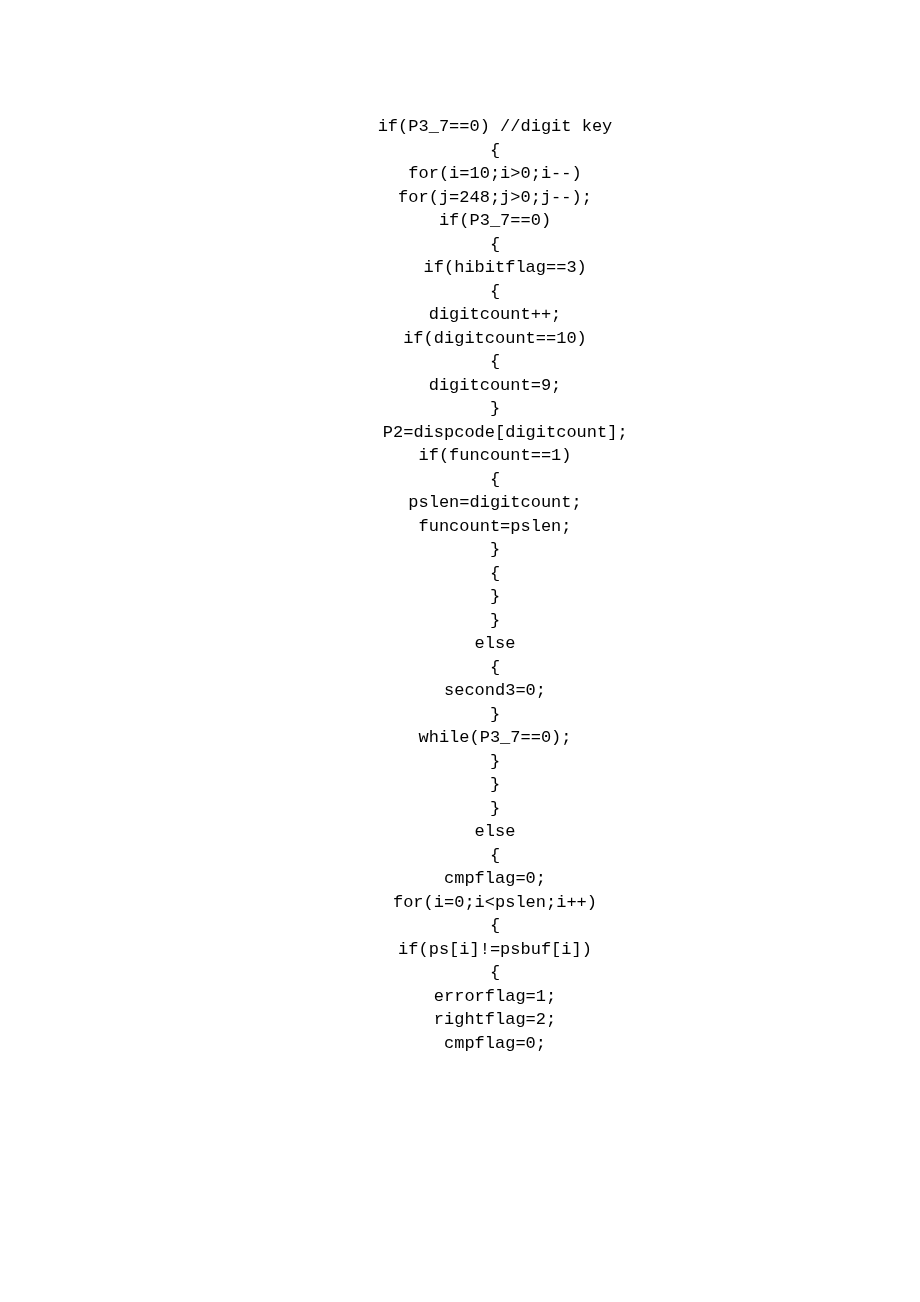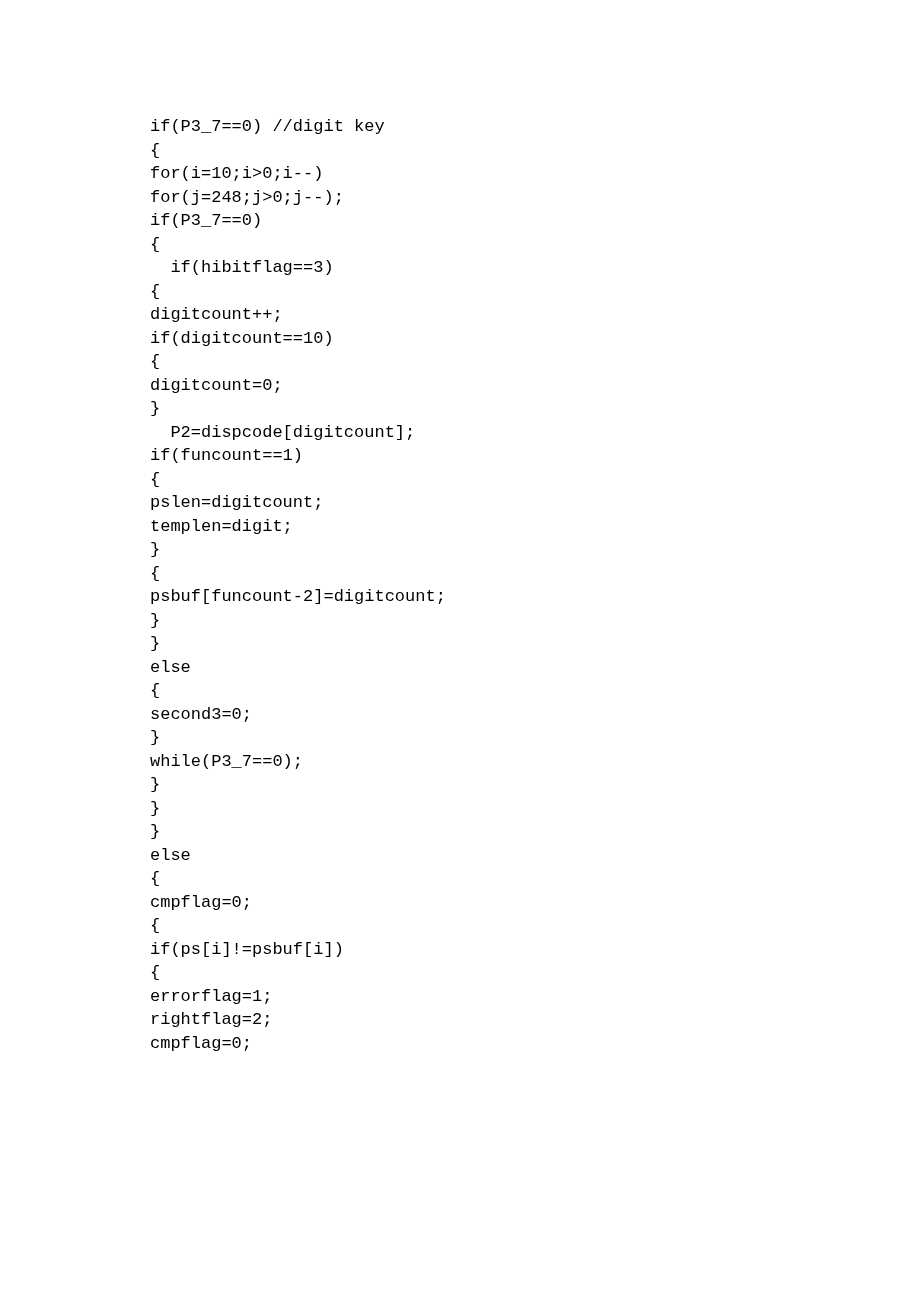--- a/index.html
+++ b/index.html
@@ -13,60 +13,60 @@
     line-height: 23.5px;
     color: #000000;
   }
   .page {
     padding-top: 115px;
     padding-left: 150px;
     padding-right: 80px;
   }
   .code-line {
     white-space: pre;
-    text-align: left;
+    text-align: center;
   }
 </style>
 </head>
 <body>
 
 <div class="page">
   <div class="code-line">if(P3_7==0) //digit key</div>
   <div class="code-line">{</div>
   <div class="code-line">for(i=10;i&gt;0;i--)</div>
   <div class="code-line">for(j=248;j&gt;0;j--);</div>
   <div class="code-line">if(P3_7==0)</div>
   <div class="code-line">{</div>
   <div class="code-line">  if(hibitflag==3)</div>
   <div class="code-line">{</div>
   <div class="code-line">digitcount++;</div>
   <div class="code-line">if(digitcount==10)</div>
   <div class="code-line">{</div>
-  <div class="code-line">digitcount=0;</div>
+  <div class="code-line">digitcount=9;</div>
   <div class="code-line">}</div>
   <div class="code-line">  P2=dispcode[digitcount];</div>
   <div class="code-line">if(funcount==1)</div>
   <div class="code-line">{</div>
   <div class="code-line">pslen=digitcount;</div>
-  <div class="code-line">templen=digit;</div>
+  <div class="code-line">funcount=pslen;</div>
   <div class="code-line">}</div>
   <div class="code-line">{</div>
-  <div class="code-line">psbuf[funcount-2]=digitcount;</div>
   <div class="code-line">}</div>
   <div class="code-line">}</div>
   <div class="code-line">else</div>
   <div class="code-line">{</div>
   <div class="code-line">second3=0;</div>
   <div class="code-line">}</div>
   <div class="code-line">while(P3_7==0);</div>
   <div class="code-line">}</div>
   <div class="code-line">}</div>
   <div class="code-line">}</div>
   <div class="code-line">else</div>
   <div class="code-line">{</div>
   <div class="code-line">cmpflag=0;</div>
+  <div class="code-line">for(i=0;i&lt;pslen;i++)</div>
   <div class="code-line">{</div>
   <div class="code-line">if(ps[i]!=psbuf[i])</div>
   <div class="code-line">{</div>
   <div class="code-line">errorflag=1;</div>
   <div class="code-line">rightflag=2;</div>
   <div class="code-line">cmpflag=0;</div>
 </div>
 
 </body></html>

